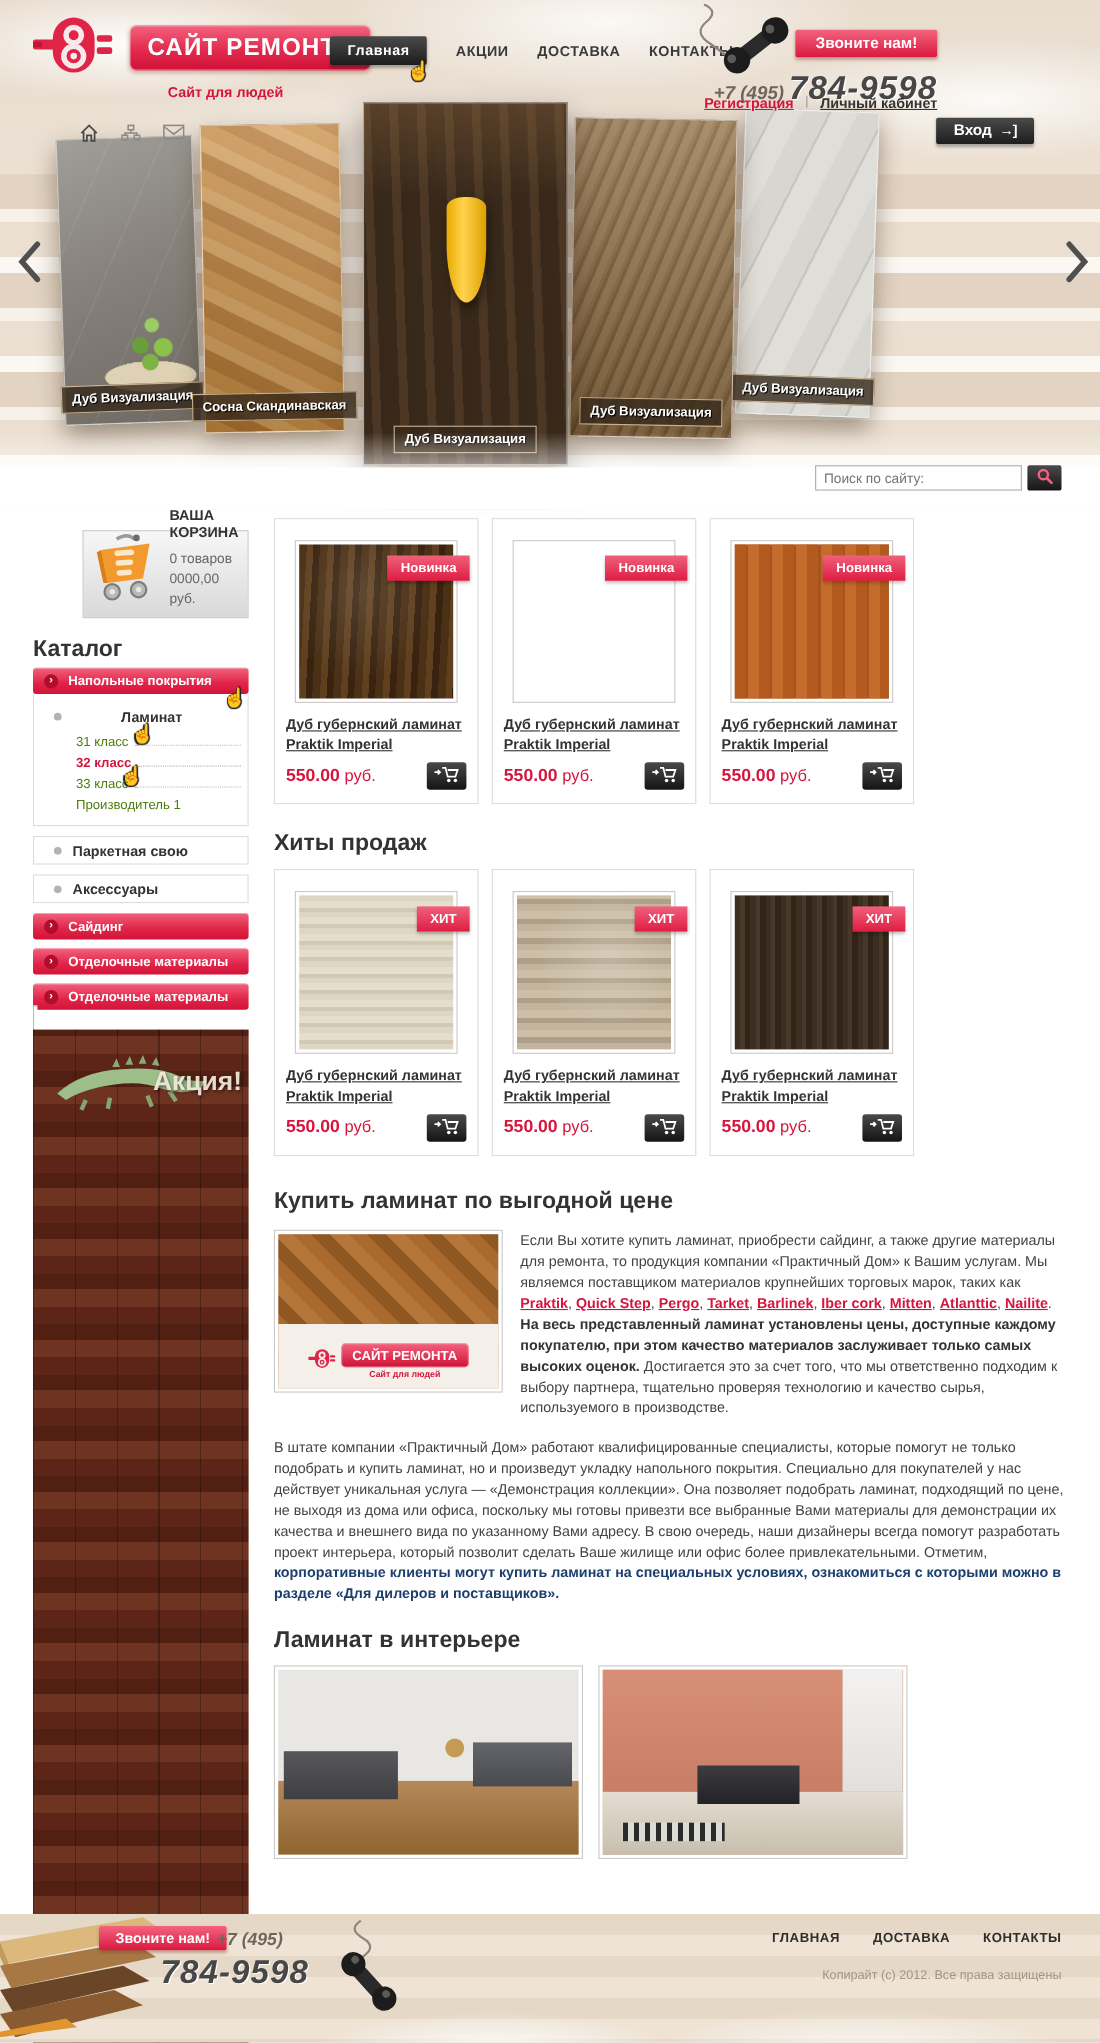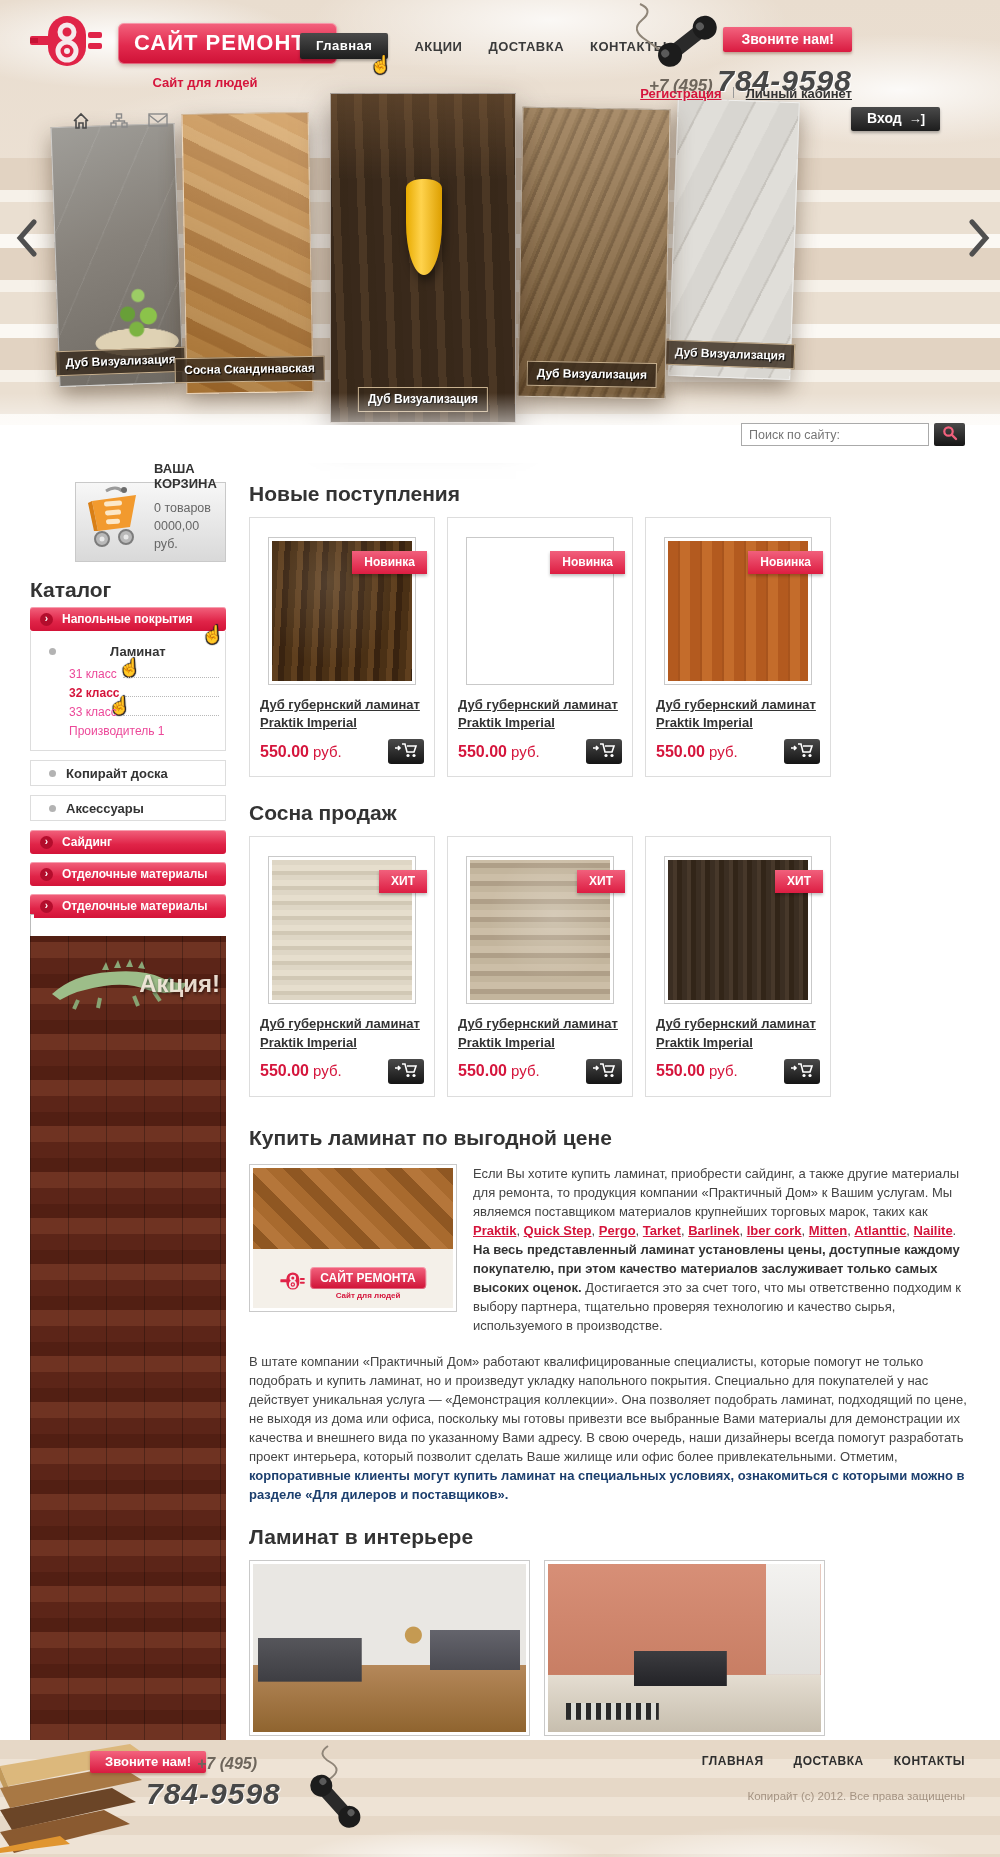--- a/index.html
+++ b/index.html
@@ -93,21 +93,21 @@
   
   .cat-title { margin-top:16px; font-size:22px; }
   .cat-red { position:relative; margin-top:5px; height:24px; background:linear-gradient(180deg,#f2627d 0%,#e02448 60%,#d31338 100%); border-radius:3px; box-shadow:inset 0 1px 0 rgba(255,255,255,.4); display:flex; align-items:center; padding:0 10px; gap:9px; }
   .cat-red .lbl { color:#fff; font-weight:bold; font-size:12px; }
   .red-dot { width:13px; height:13px; border-radius:50%; background:#b30d2c; color:#fff; font-size:10px; font-weight:bold; line-height:13px; text-align:center; flex:none; }
   .red-dot span { position:relative; top:-1px; }
   .submenu { background:#fff; border:1px solid #ddd; border-top:none; padding:8px 0 10px; }
   .cat-item { display:flex; align-items:center; gap:10px; padding:5px 0 5px 18px; position:relative; }
   .bullet { width:7px; height:7px; border-radius:50%; background:#b3b3b3; flex:none; }
   .cat-item .lbl { font-weight:bold; font-size:13px; color:#333;margin-left:44px; }
-  .sub-item { display:flex; align-items:baseline; padding:2.5px 6px 2.5px 38px; font-size:12px; color:#ec4899; position:relative; }
+  .sub-item { display:flex; align-items:baseline; padding:2.5px 6px 2.5px 38px; font-size:12px; color:#4d7c0f; position:relative; }
   .sub-item .dots { flex:1; border-bottom:1px dotted #b8b8b8; margin:0 0 3px 6px; }
   .sub-item.active { color:#d5153c; font-weight:bold; }
   .cat-white { position:relative; margin-top:9px; background:#fff; border:1px solid #ddd; height:26px; display:flex; align-items:center; gap:10px; padding-left:18px; }
   .cat-white .lbl { font-weight:bold; font-size:13px; color:#333; }
   
   .promo { position:relative; margin-top:20px; width:196px; height:142px; background:#fff; border:1px solid #bbb; padding:3px; }
   .promo-in { position:relative; width:100%; height:100%; overflow:visible;
     background:
       repeating-linear-gradient(90deg, rgba(0,0,0,.28) 0 1px, transparent 1px 38px),
       repeating-linear-gradient(0deg,#5c2518 0 16px,#6f3322 16px 32px,#521f13 32px 46px); }
@@ -377,21 +377,21 @@
           <span>33 класс</span>
             <span class="dots"></span>
         </a>
         <a class="sub-item">
           <span>Производитель 1</span>
         </a>
       </div>
 
       <a class="cat-white">
         <span class="bullet"></span>
-        <span class="lbl">Копирайт доска</span>
+        <span class="lbl">Паркетная свою</span>
       </a>
       <a class="cat-white">
         <span class="bullet"></span>
         <span class="lbl">Аксессуары</span>
       </a>
 
       <a class="cat-red" style="margin-top:9px;">
         <span class="red-dot"><span>›</span></span>
         <span class="lbl">Сайдинг</span>
       </a>
@@ -425,21 +425,20 @@
 
       
       
       
 
       
     </aside>
 
     <main class="main">
 
-      <h2 class="sec sec-new">Новые поступления</h2>
       <div class="cards">
 
         <div class="card">
           <div class="img-frame">
               <div class="p-img p-walnut"></div>
             </div>
           <span class="p-badge">Новинка</span>
           <a class="p-title">Дуб губернский ламинат Praktik Imperial</a>
           <div class="p-price-row">
             <span class="p-price"><b>550.00</b> <span>руб.</span></span>
@@ -486,21 +485,21 @@
                     <path d="M1 6 h5 m-2 -2 l2 2 l-2 2" stroke="#fff" stroke-width="1.6" fill="none"></path>
                     <path d="M8 2 h3 l2 8 h7 l2 -6 h-9" stroke="#fff" stroke-width="1.6" fill="none"></path>
                     <circle cx="14" cy="13.5" r="1.6" fill="#fff"></circle>
                     <circle cx="20" cy="13.5" r="1.6" fill="#fff"></circle>
                   </svg></span>
             </button>
           </div>
         </div>
       </div>
 
-      <h2 class="sec sec-hits">Сосна продаж</h2>
+      <h2 class="sec sec-hits">Хиты продаж</h2>
       <div class="cards">
 
         <div class="card">
           <div class="img-frame">
               <div class="p-img h-trav"></div>
             </div>
           <span class="p-badge">ХИТ</span>
           <a class="p-title">Дуб губернский ламинат Praktik Imperial</a>
           <div class="p-price-row">
             <span class="p-price"><b>550.00</b> <span>руб.</span></span>

